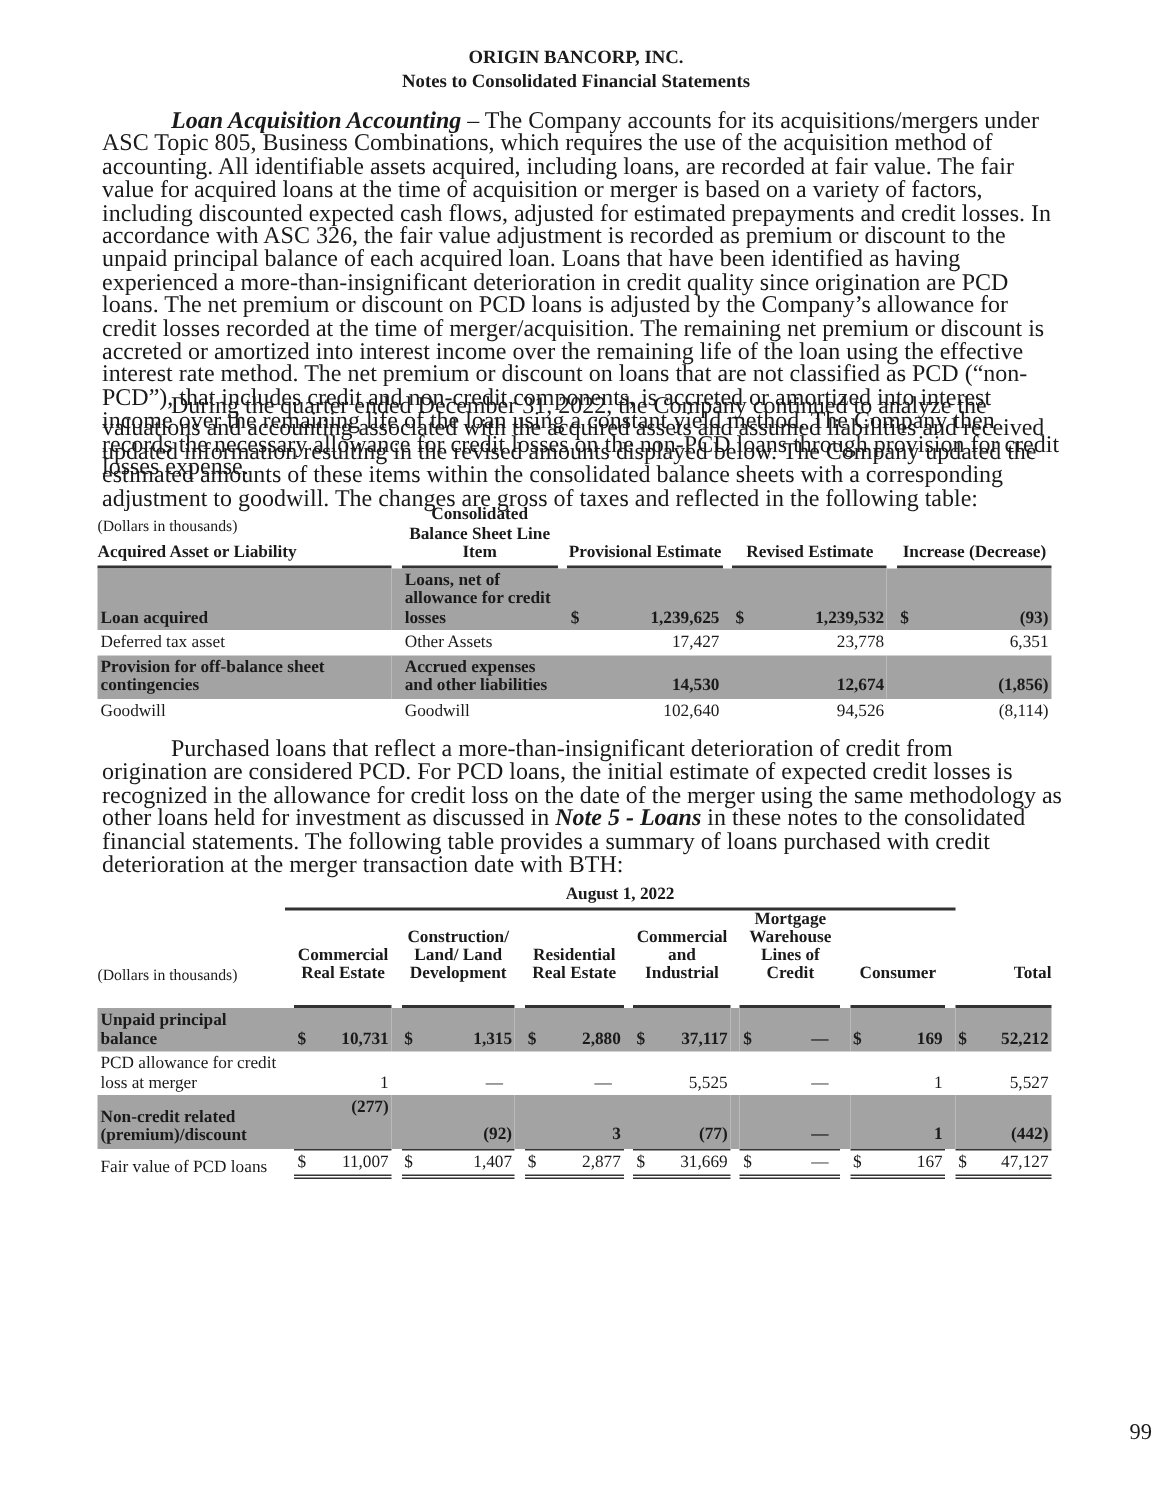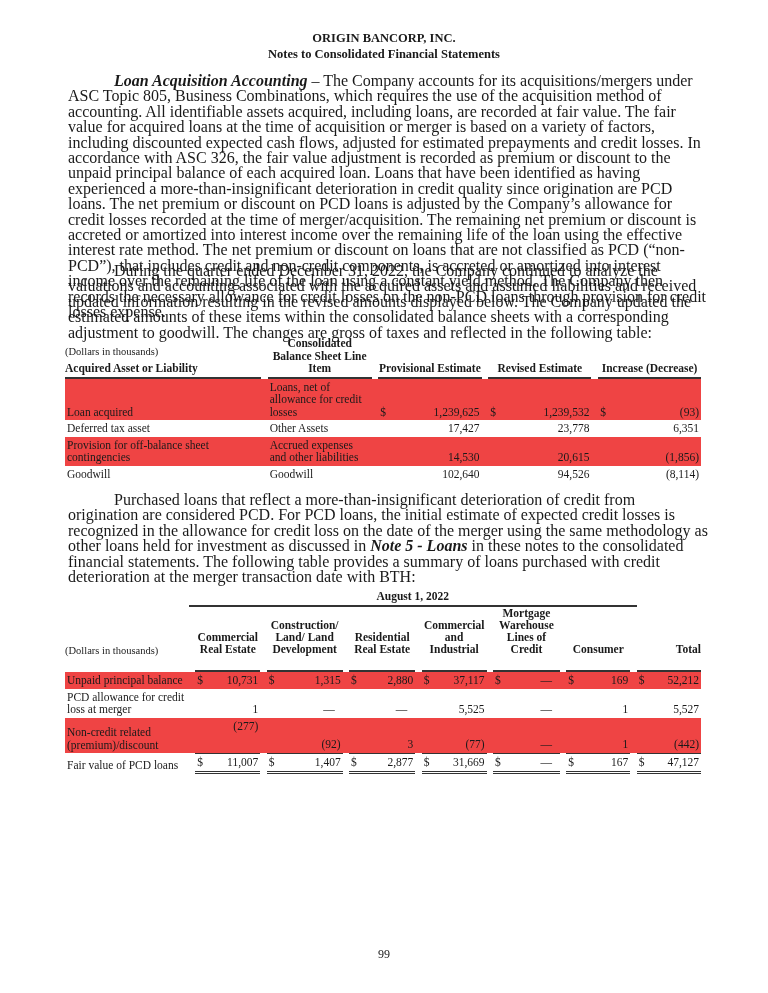--- a/index.html
+++ b/index.html
@@ -17,41 +17,41 @@
   }
   .para .indent { display: inline-block; width: 46px; }
   #p1 { top: 73px; }
   #p2 { top: 263px; }
   #p3 { top: 492px; }
   .em { font-style: italic; font-weight: bold; }
 
   table { border-collapse: separate; border-spacing: 0; position: absolute; font-size: 11.5px; }
   td, th { padding: 0; vertical-align: bottom; }
   th { font-weight: bold; font-family: "Liberation Serif", "DejaVu Serif", serif; }
-  .hl td { background: #ef4444; }
+  .hl td { background: #a3a3a3; font-weight: bold; }
   .cell-wrap { display: flex; justify-content: space-between; align-items: flex-end; }
   .hdr-line { border-bottom: 2px solid #333; }
   .gap { width: 3px; }
 
   
   #t1 { left: 65px; top: 337px; width: 636px; }
   #t1 th { line-height: 12.5px; padding-bottom: 2px; text-align: center; }
   #t1 td { line-height: 12.5px; padding: 2px 2px 2px 2px; }
   #t1 .c0 { width: 205px; text-align: left; }
   #t1 .c1 { width: 104px; }
   #t1 .cn { width: 104px; }
 
   
   #t2 { left: 65px; top: 590px; width: 636px; }
   #t2 th { line-height: 12px; padding-bottom: 15px; text-align: center; }
   #t2 td { line-height: 12.5px; padding: 2px 2px 2px 2px; }
   #t2 .c0 { width: 127px; text-align: left; }
   .dbl { border-bottom: 3px double #333; }
   .sgl-top { border-top: 1.5px solid #333; }
-  #pagenum { position: absolute; top: 947px; left: 0; width: 768px; text-align: center; font-size: 12px; }
+  #pagenum { position: absolute; top: 947px; left: 0; width: 768px; text-align: right; font-size: 15px; }
 </style>
 </head>
 <body>
 
 <div id="h1" class="hdr">ORIGIN BANCORP, INC.</div>
 <div id="h2" class="hdr">Notes to Consolidated Financial Statements</div>
 
 <p id="p1" class="para"><span class="indent"></span><span class="em">Loan Acquisition Accounting</span><span> – The Company accounts for its acquisitions/mergers under ASC Topic 805, Business Combinations, which requires the use of the acquisition method of accounting. All identifiable assets acquired, including loans, are recorded at fair value. The fair value for acquired loans at the time of acquisition or merger is based on a variety of factors, including discounted expected cash flows, adjusted for estimated prepayments and credit losses. In accordance with ASC 326, the fair value adjustment is recorded as premium or discount to the unpaid principal balance of each acquired loan. Loans that have been identified as having experienced a more-than-insignificant deterioration in credit quality since origination are PCD loans. The net premium or discount on PCD loans is adjusted by the Company’s allowance for credit losses recorded at the time of merger/acquisition. The remaining net premium or discount is accreted or amortized into interest income over the remaining life of the loan using the effective interest rate method. The net premium or discount on loans that are not classified as PCD (“non-PCD”), that includes credit and non-credit components, is accreted or amortized into interest income over the remaining life of the loan using a constant yield method. The Company then records the necessary allowance for credit losses on the non-PCD loans through provision for credit losses expense.</span></p>
 
 <p id="p2" class="para"><span class="indent"></span><span>During the quarter ended December 31, 2022, the Company continued to analyze the valuations and accounting associated with the acquired assets and assumed liabilities and received updated information resulting in the revised amounts displayed below. The Company updated the estimated amounts of these items within the consolidated balance sheets with a corresponding adjustment to goodwill. The changes are gross of taxes and reflected in the following table:</span></p>
@@ -134,21 +134,21 @@
         <td class="cn">
           <div class="cell-wrap">
             <span></span>
             <span>14,530</span>
           </div>
         </td>
         <td class="gap"></td>
         <td class="cn">
           <div class="cell-wrap">
             <span></span>
-            <span>20,615</span>
+            <span>12,674</span>
           </div>
         </td>
         <td class="gap"></td>
         <td class="cn">
           <div class="cell-wrap">
             <span></span>
             <span>(1,856)</span>
           </div>
         </td>
       </tr>

